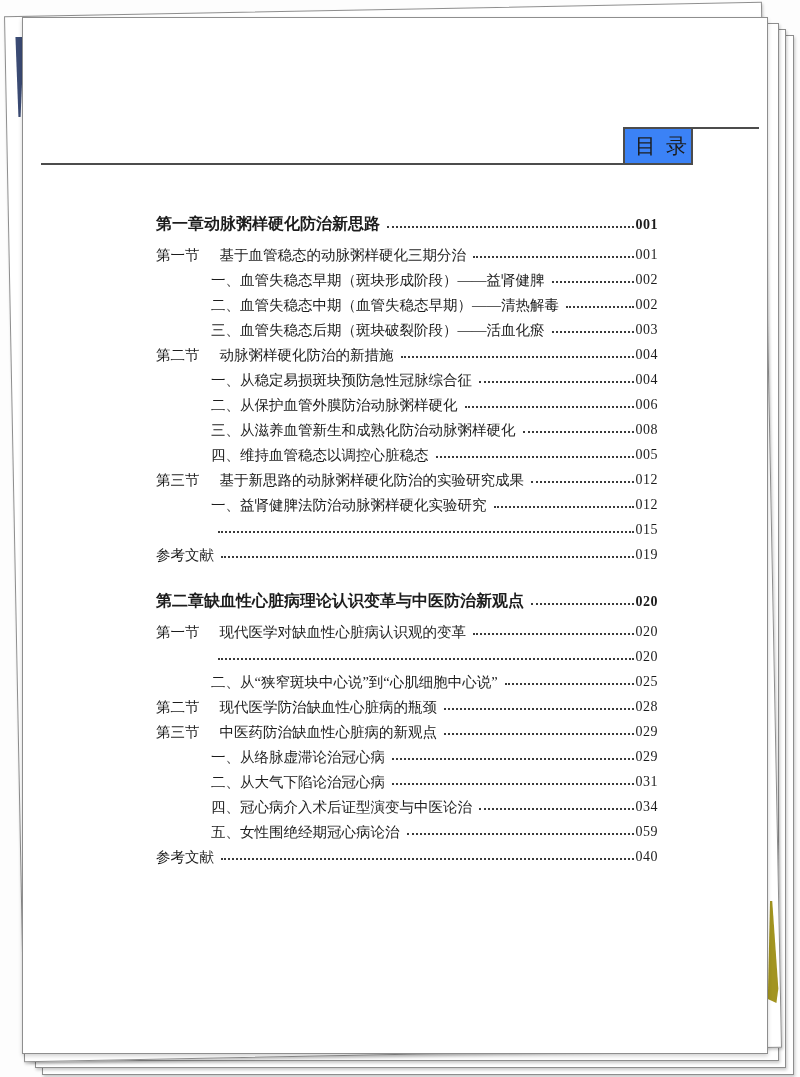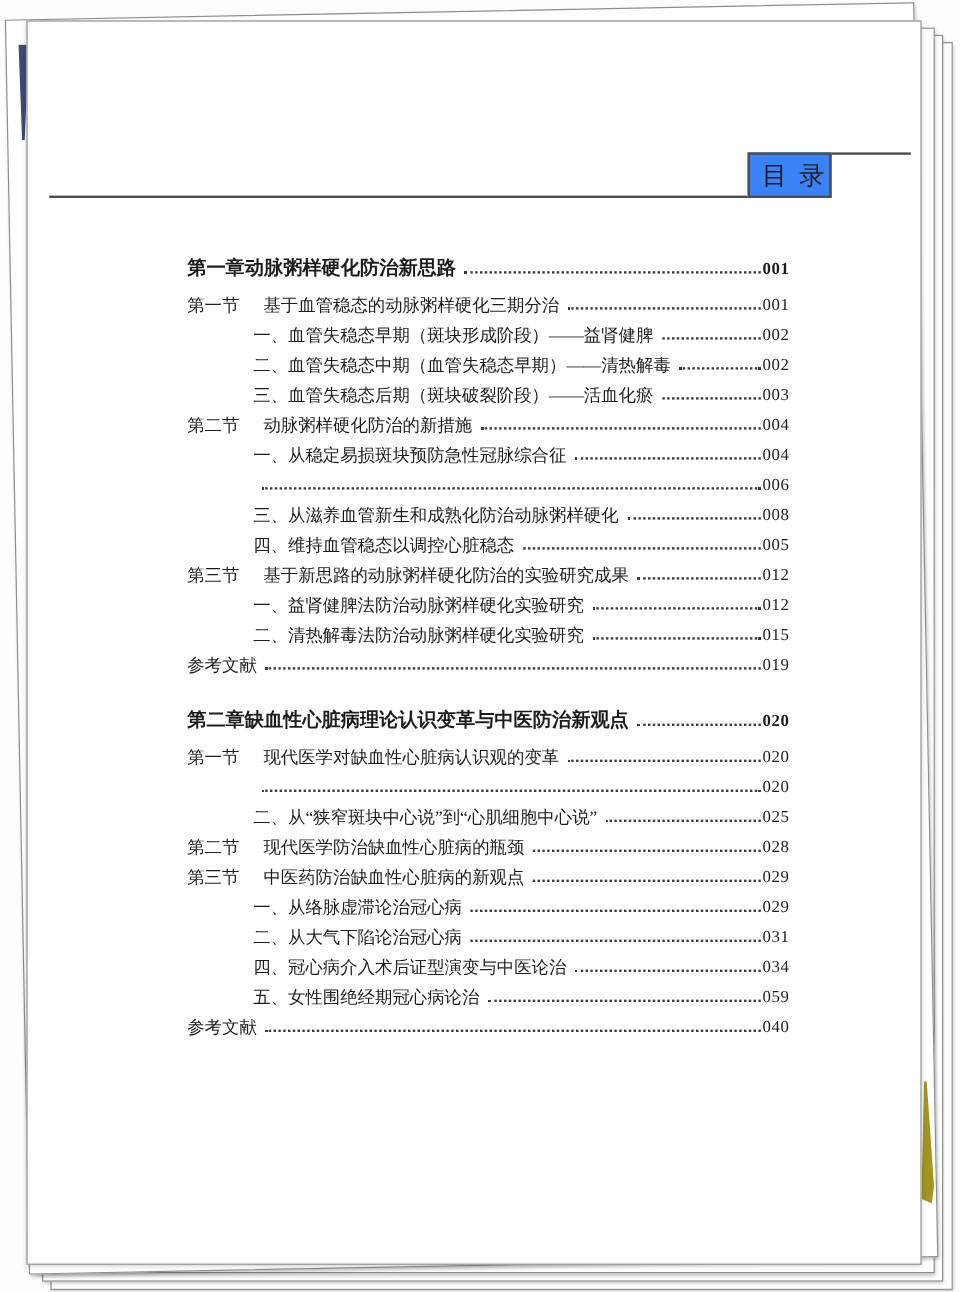--- a/index.html
+++ b/index.html
@@ -96,20 +96,21 @@
             <span class="title">动脉粥样硬化防治的新措施</span>
             <span class="dots"></span>
             <span class="pagenum">004</span>
           </div>
           <div class="row item">
             <span class="title">一、从稳定易损斑块预防急性冠脉综合征</span>
             <span class="dots"></span>
             <span class="pagenum">004</span>
           </div>
           <div class="row item">
+            <span class="title">二、从保护血管外膜防治动脉粥样硬化</span>
             <span class="dots"></span>
             <span class="pagenum">006</span>
           </div>
           <div class="row item">
             <span class="title">三、从滋养血管新生和成熟化防治动脉粥样硬化</span>
             <span class="dots"></span>
             <span class="pagenum">008</span>
           </div>
           <div class="row item">
             <span class="title">四、维持血管稳态以调控心脏稳态</span>
@@ -121,21 +122,20 @@
             <span class="title">基于新思路的动脉粥样硬化防治的实验研究成果</span>
             <span class="dots"></span>
             <span class="pagenum">012</span>
           </div>
           <div class="row item">
             <span class="title">一、益肾健脾法防治动脉粥样硬化实验研究</span>
             <span class="dots"></span>
             <span class="pagenum">012</span>
           </div>
           <div class="row item">
-            <span class="title">二、清热解毒法防治动脉粥样硬化实验研究</span>
             <span class="dots"></span>
             <span class="pagenum">015</span>
           </div>
           <div class="row ref">
             <span class="title">参考文献</span>
             <span class="dots"></span>
             <span class="pagenum">019</span>
           </div>
         </div>
         <div class="chapter-block">

